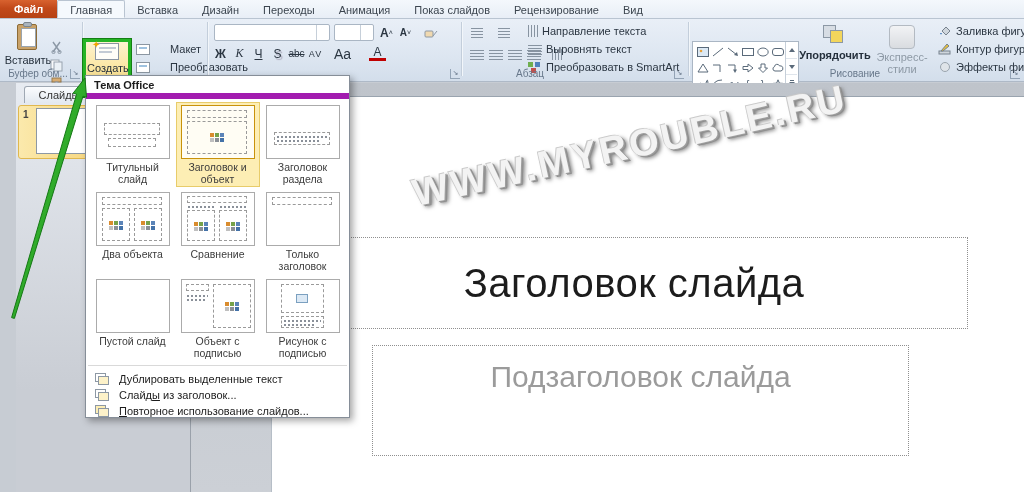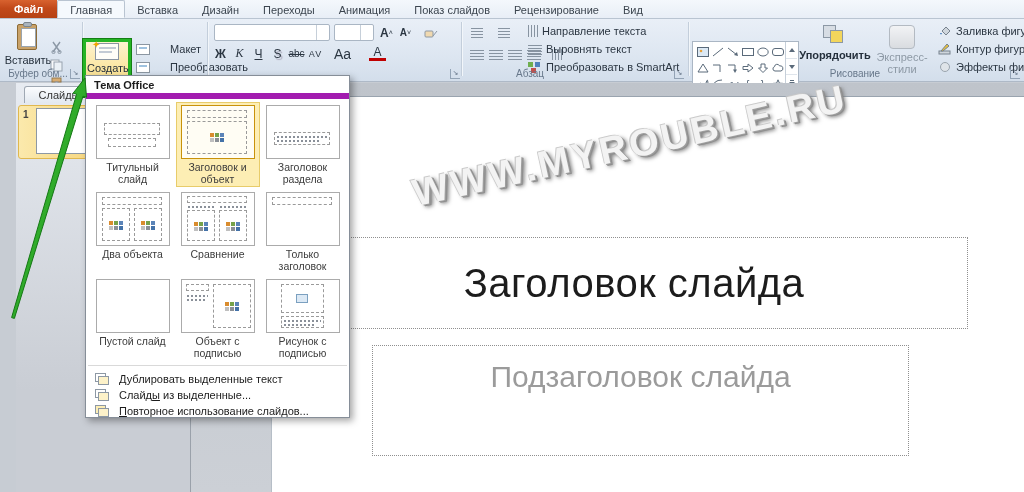--- a/index.html
+++ b/index.html
@@ -551,21 +551,21 @@
           <b></b>
           <b></b>
         </span>
       <span><span></span><span class="u">Д</span><span>ублировать выделенные текст</span></span>
     </div>
     <div class="mi">
       <span class="mi-icon">
           <b></b>
           <b></b>
         </span>
-      <span><span>Слайд</span><span class="u">ы</span><span> из выделенные...</span></span>
+      <span><span>Слайд</span><span class="u">ы</span><span> из заголовок...</span></span>
     </div>
     <div class="mi">
       <span class="mi-icon">
           <b style="background:#fdeeb4;"></b>
           <b></b>
         </span>
       <span><span></span><span class="u">П</span><span>овторное использование слайдов...</span></span>
     </div>
   </div>
 </div>

